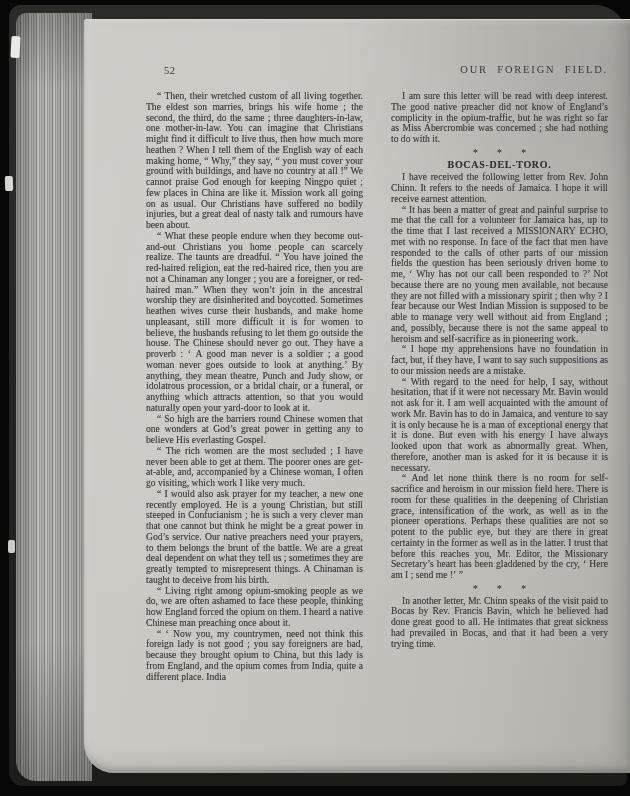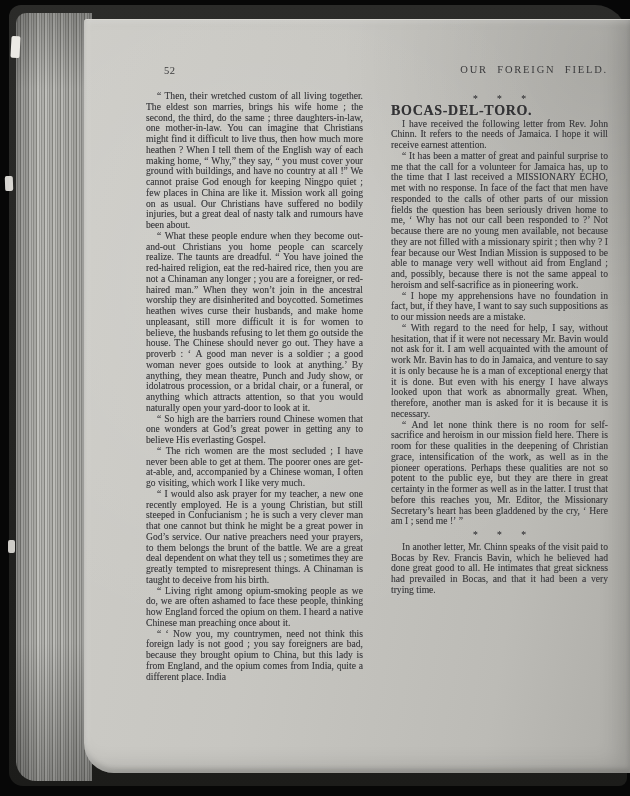--- a/index.html
+++ b/index.html
@@ -64,21 +64,21 @@
     width:224px; height:662px; overflow:hidden;
     font-size:9.6px; line-height:10.75px;
     text-align:justify; color:#3e3e41;
     text-shadow:0 0 .5px rgba(62,62,65,.55);
   }
   .blk { margin:0; }
   .blk-p { text-indent:11px; }
   .blk-p.noindent { text-indent:0; }
   .blk-stars { text-align:center; word-spacing:17px; margin:3px 0 1px; text-indent:0; color:#3a3a3d; }
   .blk-heading {
-    font-weight:700; font-size:14px;
+    text-align:center; font-weight:700; font-size:10px;
     letter-spacing:.7px; margin:0 0 2px; text-indent:0; color:#333335;
   }
 </style>
 </head>
 <body>
 
 <div class="book-cover"></div>
 <div class="page-stack"></div>
 <div class="fleck fleck-1"></div>
 <div class="fleck fleck-2"></div>
@@ -94,20 +94,21 @@
     <div class="text-column">
         <p class="blk blk-p">“&nbsp;Then, their wretched custom of all living together. The eldest son marries, brings his wife home&nbsp;; the second, the third, do the same&nbsp;; three daughters-in-law, one mother-in-law. You can imagine that Christians might find it difficult to live thus, then how much more heathen&nbsp;? When I tell them of the English way of each making home, “&nbsp;Why,” they say, “&nbsp;you must cover your ground with buildings, and have no country at all&nbsp;!” We cannot praise God enough for keeping Ningpo quiet&nbsp;; few places in China are like it. Mission work all going on as usual. Our Christians have suffered no bodily injuries, but a great deal of nasty talk and rumours have been about.</p>
         <p class="blk blk-p">“&nbsp;What these people endure when they become out-and-out Christians you home people can scarcely realize. The taunts are dreadful. “&nbsp;You have joined the red-haired religion, eat the red-haired rice, then you are not a Chinaman any longer&nbsp;; you are a foreigner, or red-haired man.” When they won’t join in the ancestral worship they are disinherited and boycotted. Sometimes heathen wives curse their husbands, and make home unpleasant, still more difficult it is for women to believe, the husbands refusing to let them go outside the house. The Chinese should never go out. They have a proverb&nbsp;: ‘&nbsp;A good man never is a soldier&nbsp;; a good woman never goes outside to look at anything.’ By anything, they mean theatre, Punch and Judy show, or idolatrous procession, or a bridal chair, or a funeral, or anything which attracts attention, so that you would naturally open your yard-door to look at it.</p>
         <p class="blk blk-p">“&nbsp;So high are the barriers round Chinese women that one wonders at God’s great power in getting any to believe His everlasting Gospel.</p>
         <p class="blk blk-p">“&nbsp;The rich women are the most secluded&nbsp;; I have never been able to get at them. The poorer ones are get-at-able, and, accompanied by a Chinese woman, I often go visiting, which work I like very much.</p>
         <p class="blk blk-p">“&nbsp;I would also ask prayer for my teacher, a new one recently employed. He is a young Christian, but still steeped in Confucianism&nbsp;; he is such a very clever man that one cannot but think he might be a great power in God’s service. Our native preachers need your prayers, to them belongs the brunt of the battle. We are a great deal dependent on what they tell us&nbsp;; sometimes they are greatly tempted to misrepresent things. A Chinaman is taught to deceive from his birth.</p>
         <p class="blk blk-p">“&nbsp;Living right among opium-smoking people as we do, we are often ashamed to face these people, thinking how England forced the opium on them. I heard a native Chinese man preaching once about it.</p>
         <p class="blk blk-p">“&nbsp;‘&nbsp;Now you, my countrymen, need not think this foreign lady is not good&nbsp;; you say foreigners are bad, because they brought opium to China, but this lady is from England, and the opium comes from India, quite a different place. India</p>
       </div>
     <div class="text-column">
+        <p class="blk blk-p">I am sure this letter will be read with deep interest. The good native preacher did not know of England’s complicity in the opium-traffic, but he was right so far as Miss Abercrombie was concerned&nbsp;; she had nothing to do with it.</p>
         <p class="blk blk-stars">* * *</p>
         <p class="blk blk-heading">BOCAS-DEL-TORO.</p>
         <p class="blk blk-p">I have received the following letter from Rev. John Chinn. It refers to the needs of Jamaica. I hope it will receive earnest attention.</p>
         <p class="blk blk-p">“&nbsp;It has been a matter of great and painful surprise to me that the call for a volunteer for Jamaica has, up to the time that I last received a MISSIONARY ECHO, met with no response. In face of the fact that men have responded to the calls of other parts of our mission fields the question has been seriously driven home to me, ‘&nbsp;Why has not our call been responded to&nbsp;?’ Not because there are no young men available, not because they are not filled with a missionary spirit&nbsp;; then why&nbsp;? I fear because our West Indian Mission is supposed to be able to manage very well without aid from England&nbsp;; and, possibly, because there is not the same appeal to heroism and self-sacrifice as in pioneering work.</p>
         <p class="blk blk-p">“&nbsp;I hope my apprehensions have no foundation in fact, but, if they have, I want to say such suppositions as to our mission needs are a mistake.</p>
         <p class="blk blk-p">“&nbsp;With regard to the need for help, I say, without hesitation, that if it were not necessary Mr. Bavin would not ask for it. I am well acquainted with the amount of work Mr. Bavin has to do in Jamaica, and venture to say it is only because he is a man of exceptional energy that it is done. But even with his energy I have always looked upon that work as abnormally great. When, therefore, another man is asked for it is because it is necessary.</p>
         <p class="blk blk-p">“&nbsp;And let none think there is no room for self-sacrifice and heroism in our mission field here. There is room for these qualities in the deepening of Christian grace, intensification of the work, as well as in the pioneer operations. Perhaps these qualities are not so potent to the public eye, but they are there in great certainty in the former as well as in the latter. I trust that before this reaches you, Mr. Editor, the Missionary Secretary’s heart has been gladdened by the cry, ‘&nbsp;Here am I&nbsp;; send me&nbsp;!’&nbsp;”</p>
         <p class="blk blk-stars">* * *</p>
         <p class="blk blk-p">In another letter, Mr. Chinn speaks of the visit paid to Bocas by Rev. Francis Bavin, which he believed had done great good to all. He intimates that great sickness had prevailed in Bocas, and that it had been a very trying time.</p>
       </div>

